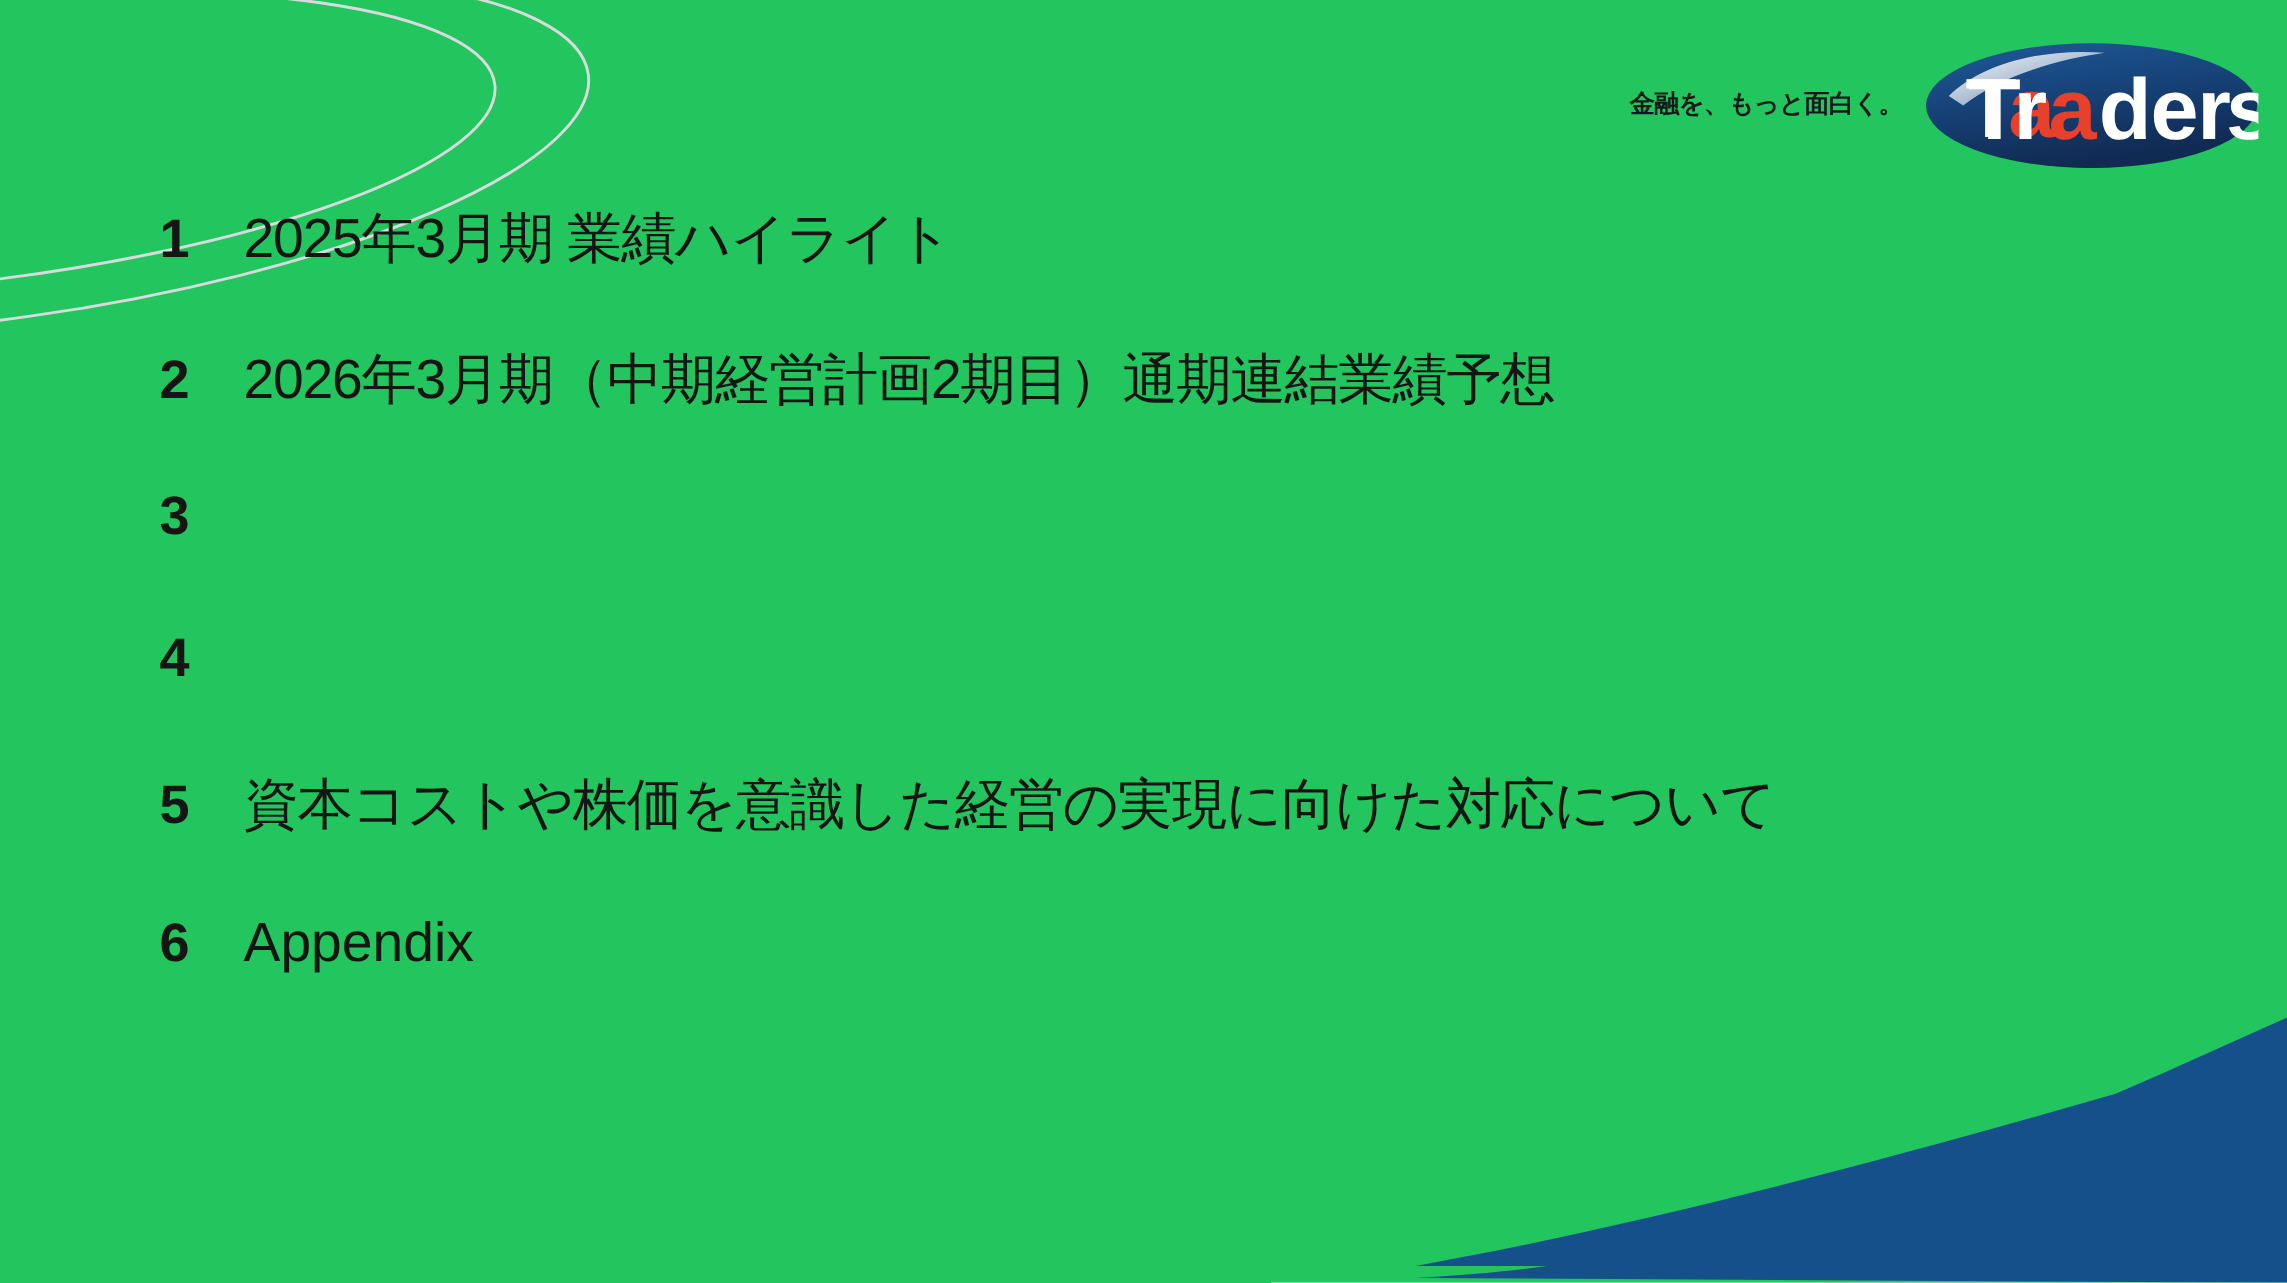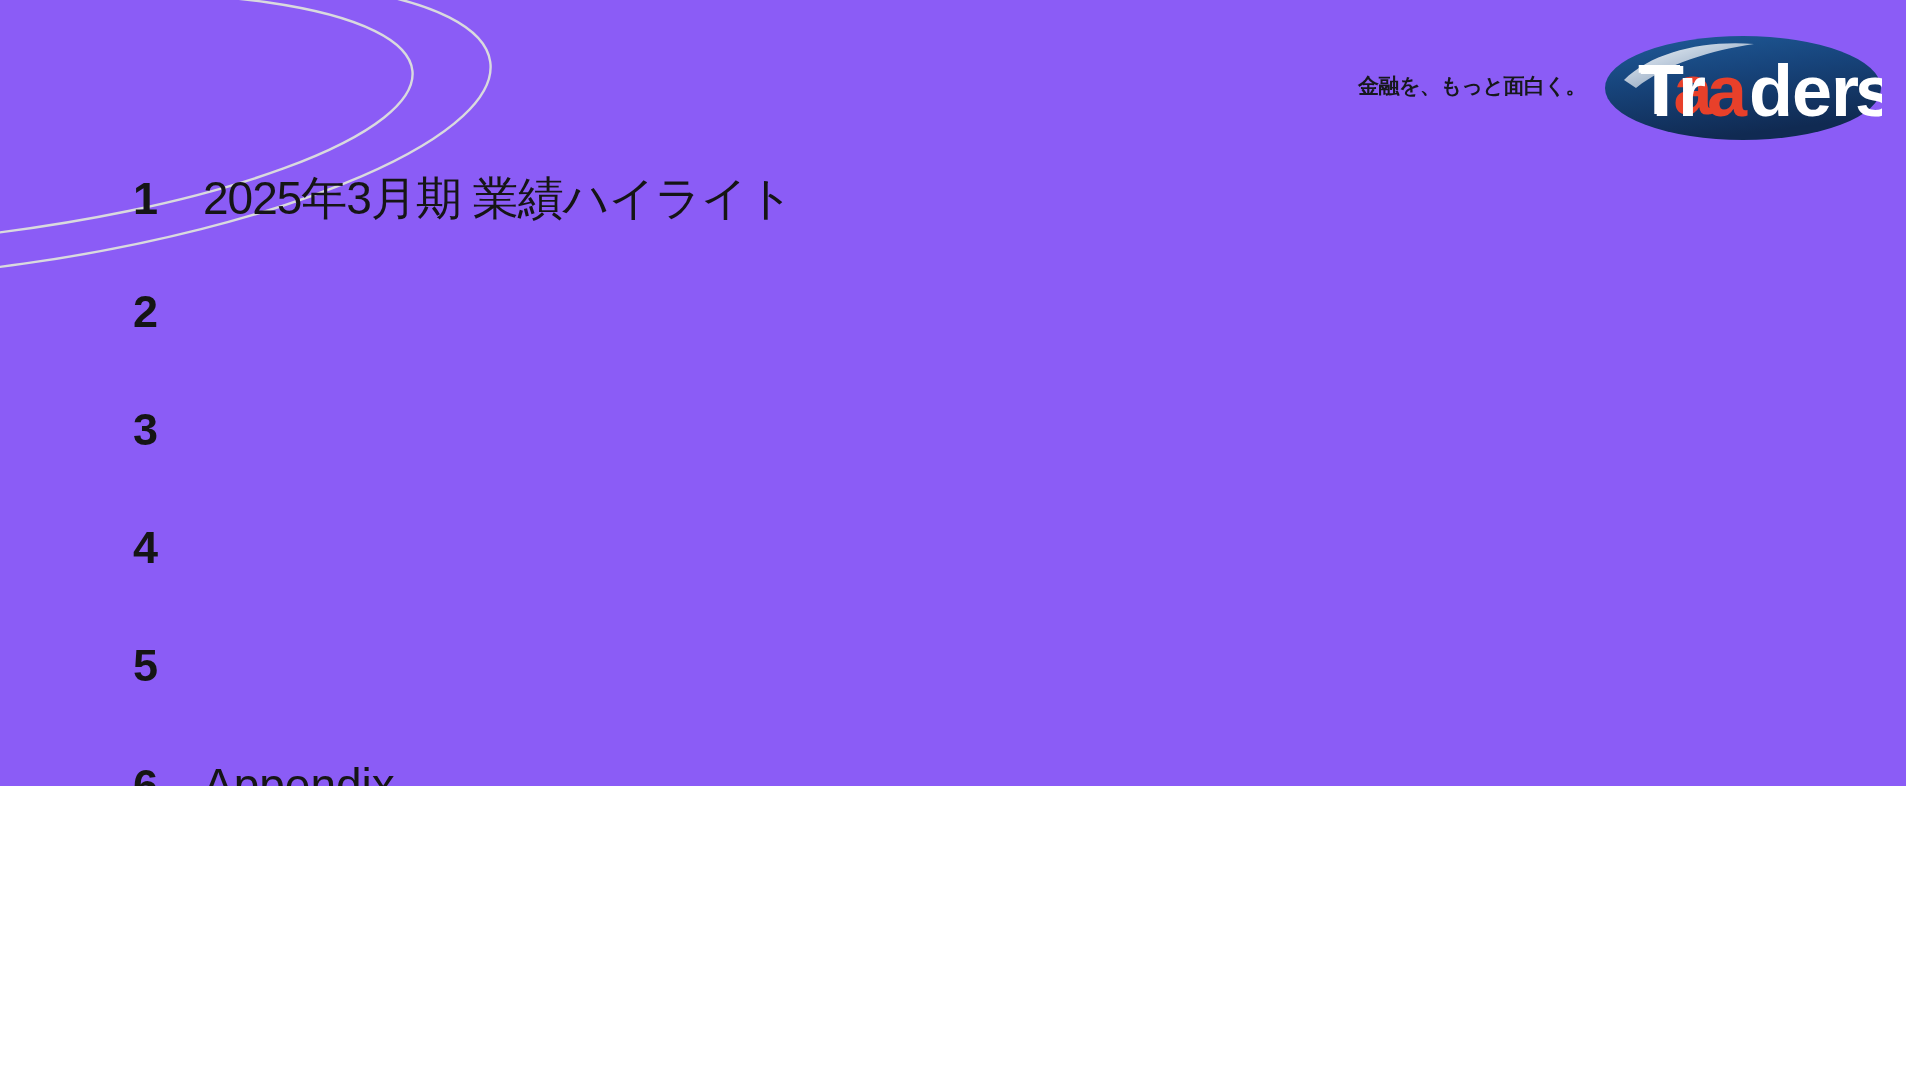--- a/index.html
+++ b/index.html
@@ -7,22 +7,22 @@
     margin: 0;
     padding: 0;
     background: #ffffff;
   }
   body {
     font-family: "Liberation Sans", "DejaVu Sans", sans-serif;
   }
   #slide {
     position: relative;
     width: 1906px;
-    height: 786px;
-    background: #8b5cf6;
+    height: 1069px;
+    background: #22c55e;
     overflow: hidden;
   }
 
   
   #bg-decor {
     position: absolute;
     left: 0; top: 0;
     width: 1906px;
     height: 1069px;
     pointer-events: none;
@@ -142,32 +142,34 @@
 
   <div id="agenda">
 
     <div class="agenda-row">
       <span class="agenda-num">1</span>
       <span class="agenda-label">2025年3月期 業績ハイライト</span>
     </div>
 
     <div class="agenda-row">
       <span class="agenda-num">2</span>
+      <span class="agenda-label">2026年3月期（中期経営計画2期目）通期連結業績予想</span>
     </div>
 
     <div class="agenda-row">
       <span class="agenda-num">3</span>
     </div>
 
     <div class="agenda-row">
       <span class="agenda-num">4</span>
     </div>
 
     <div class="agenda-row">
       <span class="agenda-num">5</span>
+      <span class="agenda-label">資本コストや株価を意識した経営の実現に向けた対応について</span>
     </div>
 
     <div class="agenda-row">
       <span class="agenda-num">6</span>
       <span class="agenda-label latin">Appendix</span>
     </div>
 
   </div>
 </div>
 

